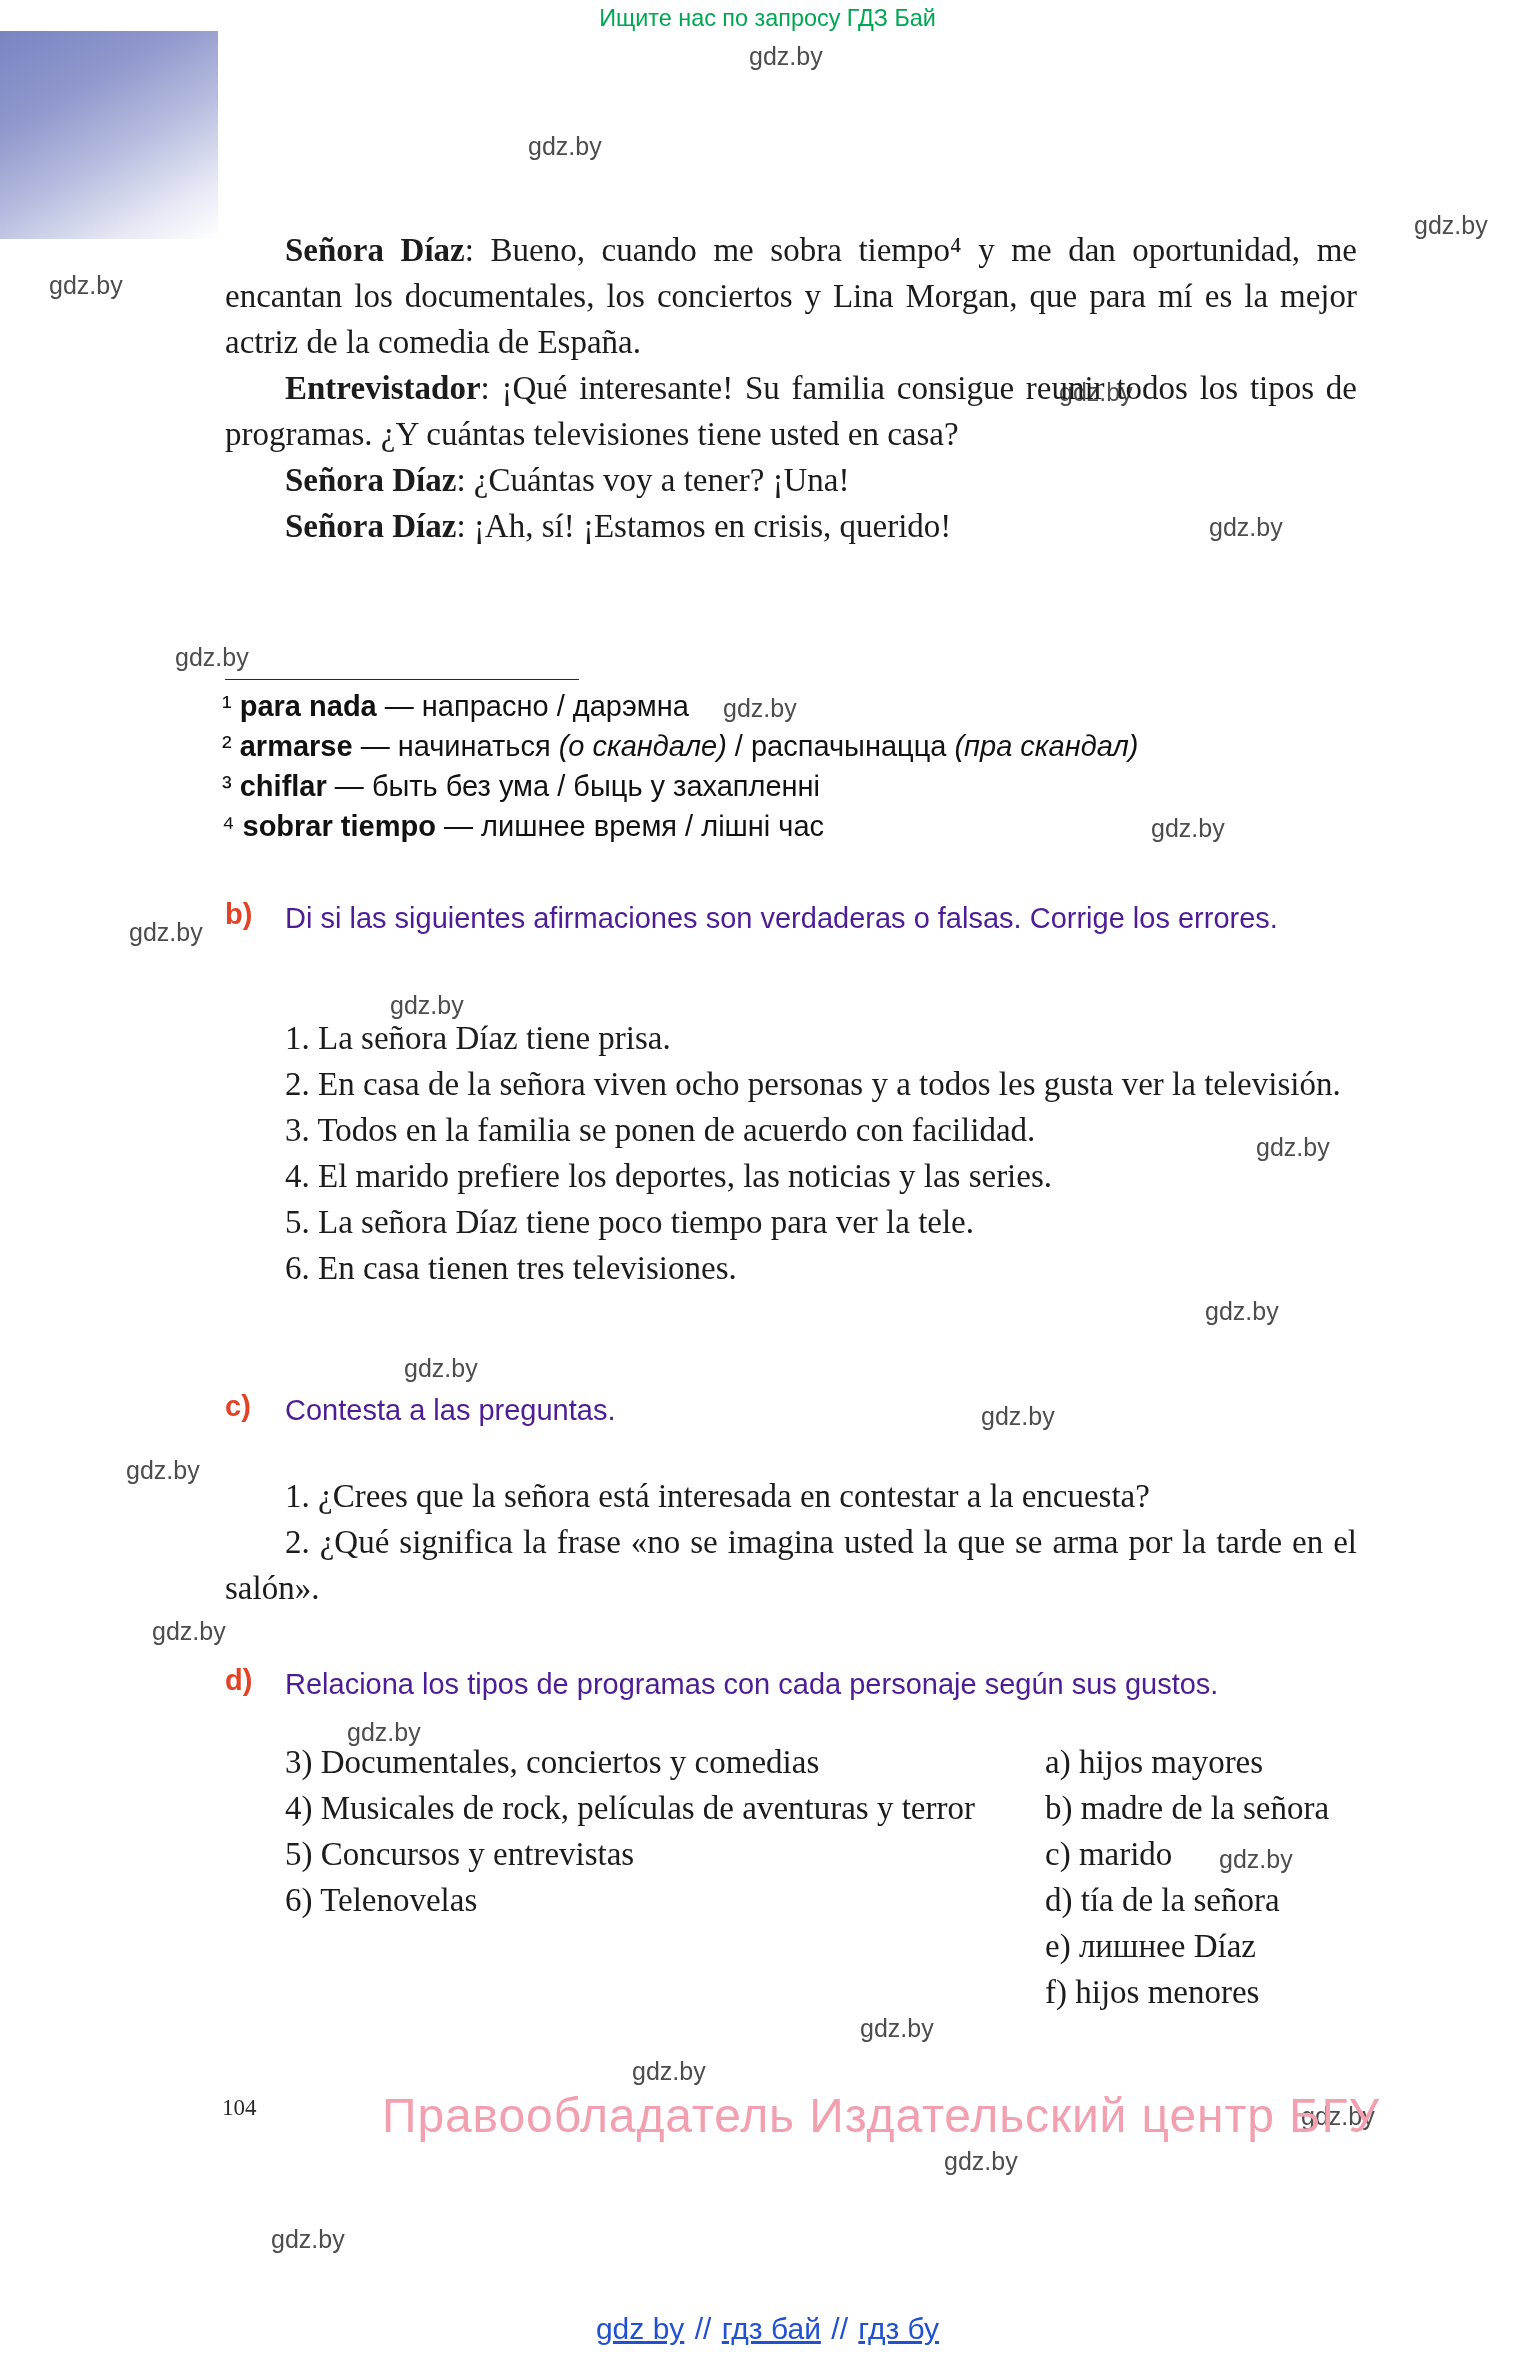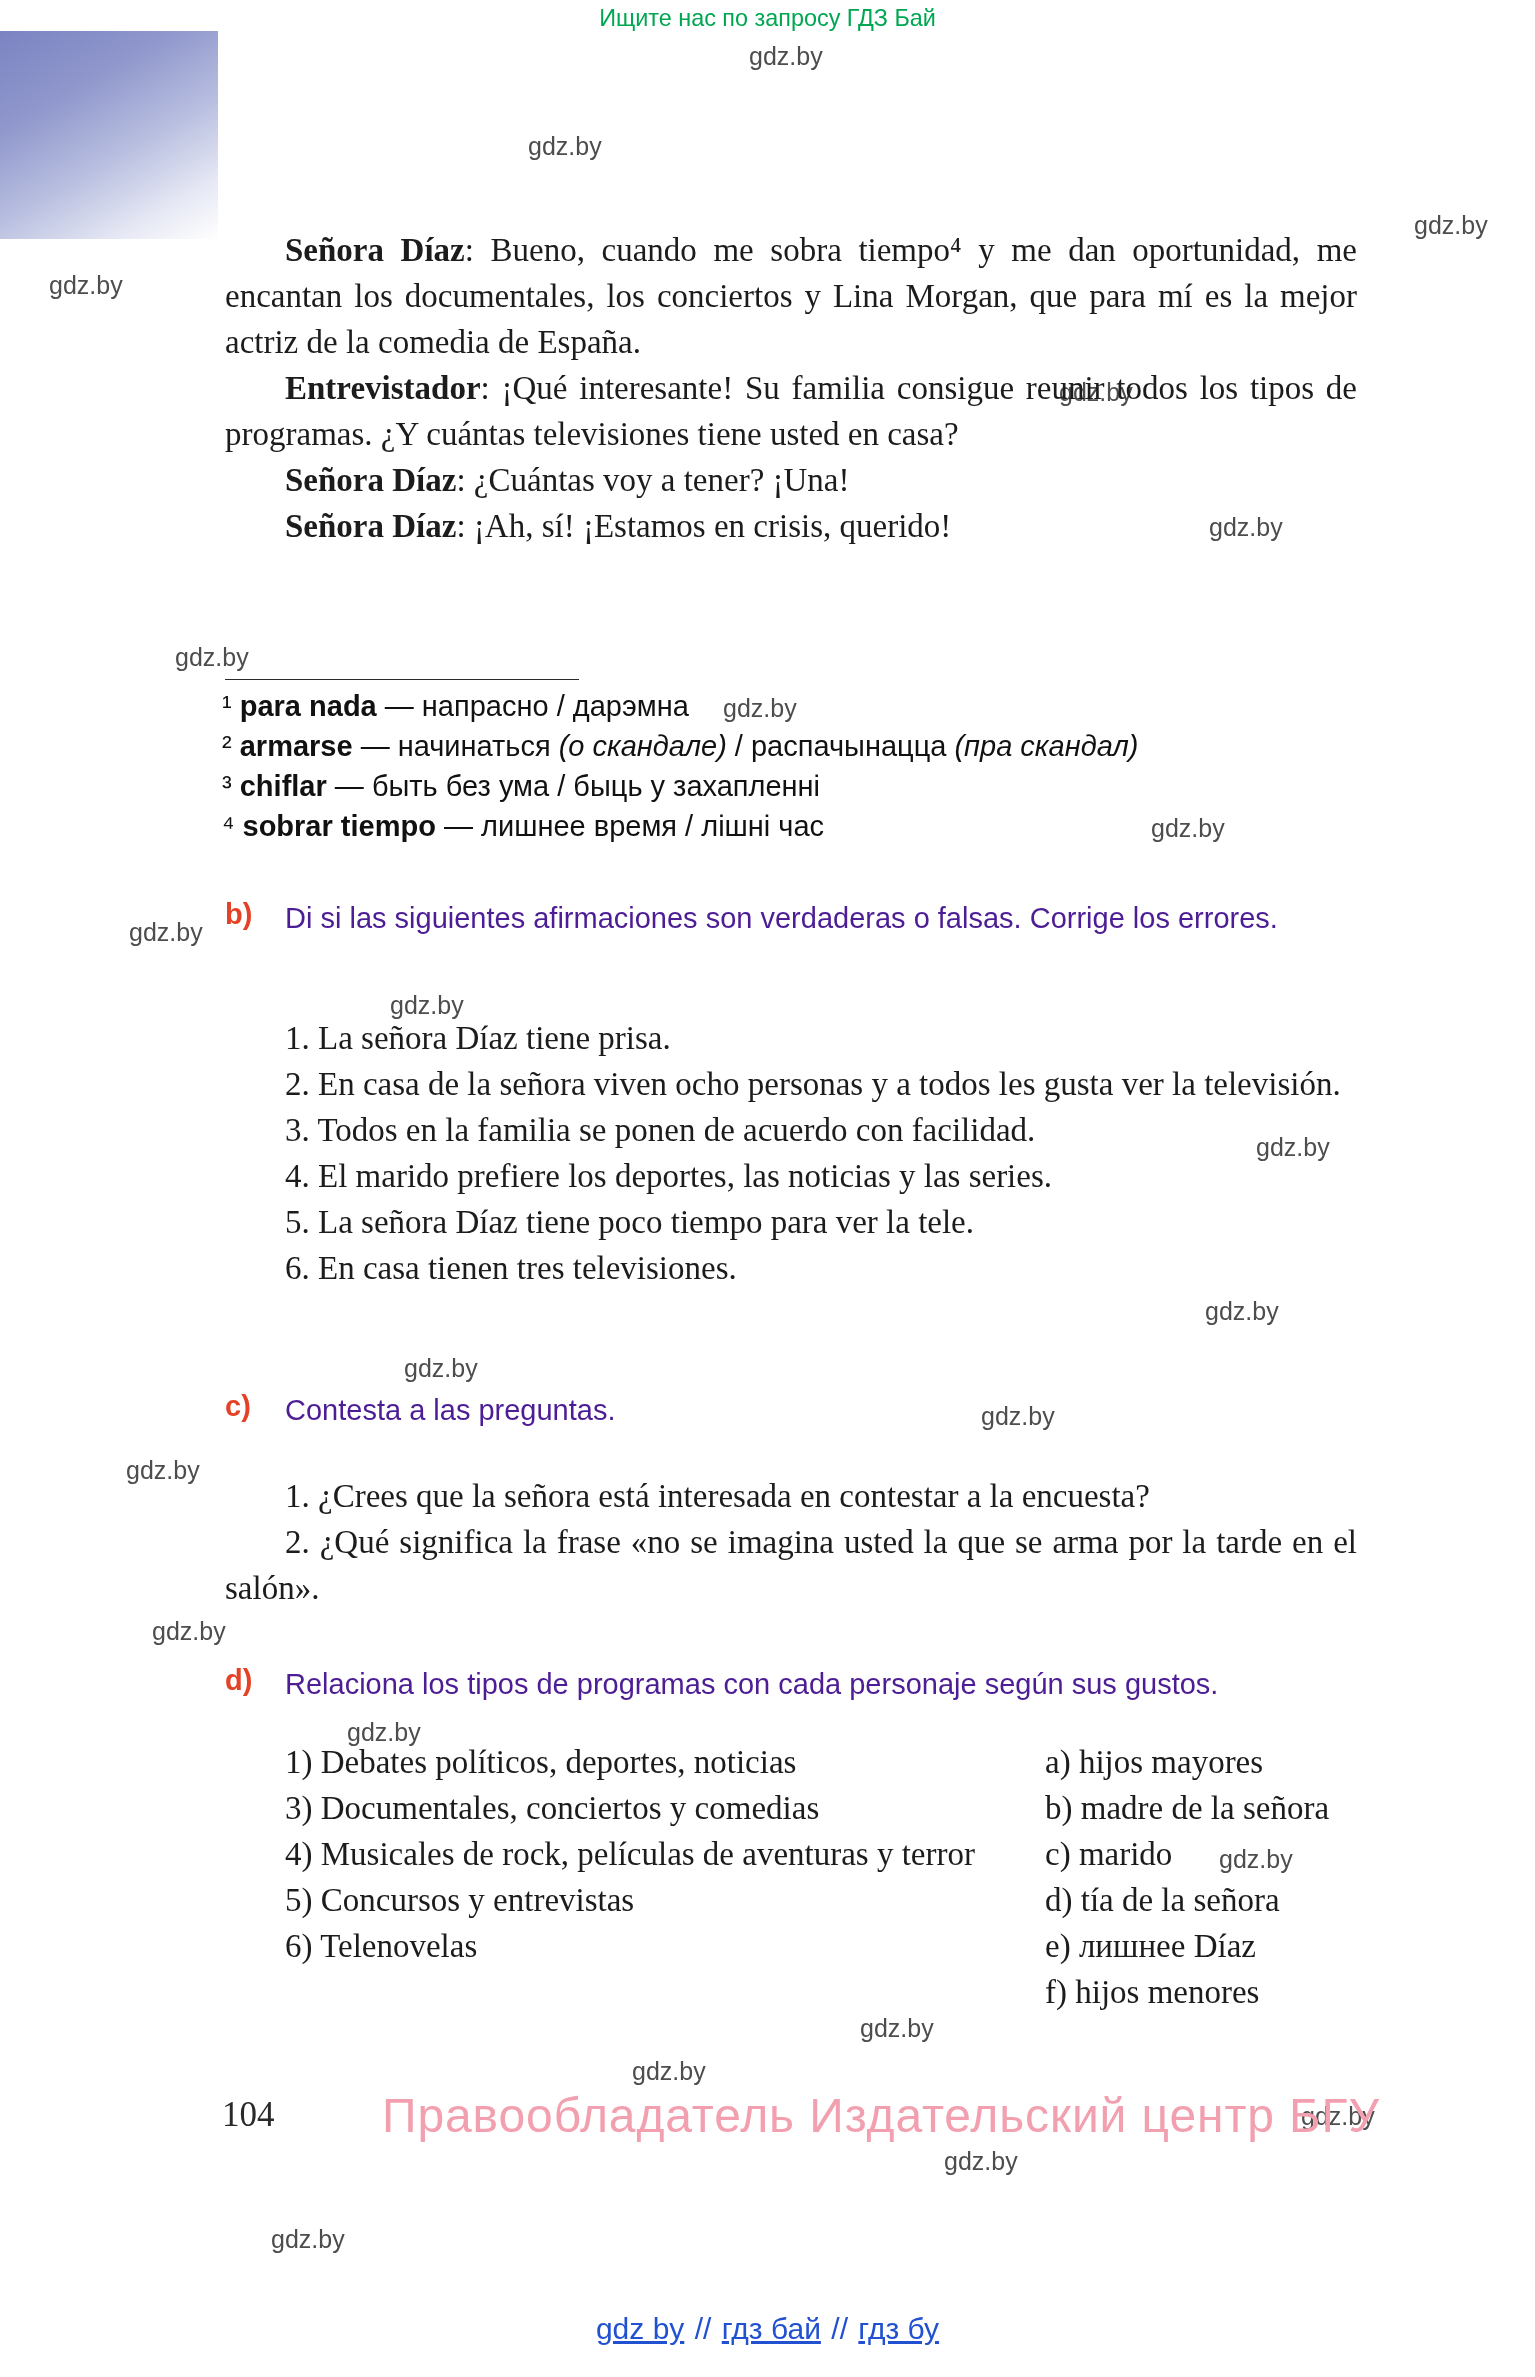--- a/index.html
+++ b/index.html
@@ -45,21 +45,21 @@
   .justify { text-align:justify; }
   .serif-list {
     position:absolute; left:225px; width:1132px;
     font-size:33px; line-height:46px; text-align:justify;
   }
   .serif-list p { margin:0; text-indent:60px; }
   .d-col { position:absolute; font-size:33px; line-height:46px; }
   .d-col p { margin:0; }
   .d-left { left:285px; top:1739px; width:693px; }
   .d-right { left:1045px; top:1739px; width:451px; }
-  .page-number { position:absolute; left:222px; top:2095px; font-size:35px; color:#2a2a2a; }
+  .page-number { position:absolute; left:222px; top:2095px; font-size:23px; color:#2a2a2a; }
   .publisher {
     position:absolute; left:382px; top:2088px;
     font-family:"Liberation Sans", sans-serif; font-size:48px; color:#f2a0b0;
     letter-spacing:0.9px;
   }
   .footer-links {
     position:absolute; top:2312px; left:0; width:100%; text-align:center;
     font-family:"Liberation Sans", sans-serif; font-size:30px; color:#2151d0;
   }
   .footer-links a { color:#2151d0; text-decoration:underline; cursor:pointer; }
@@ -128,21 +128,20 @@
   <span class="ex-label" style="top:1390px">c)</span>
   <div class="ex-instruction" style="top:1390px">Contesta a las preguntas.</div>
   <div class="serif-list" style="top:1473px">
     <p>1. ¿Crees que la señora está interesada en contestar a la encuesta?</p>
     <p>2. ¿Qué significa la frase «no se imagina usted la que se arma por la tarde en el salón».</p>
   </div>
 
   <span class="ex-label" style="top:1664px">d)</span>
   <div class="ex-instruction" style="top:1664px">Relaciona los tipos de programas con cada personaje según sus gustos.</div>
   <div class="d-col d-left">
-    <p>1) Debates políticos, deportes, noticias</p>
     <p>3) Documentales, conciertos y comedias</p>
     <p>4) Musicales de rock, películas de aventuras y terror</p>
     <p>5) Concursos y entrevistas</p>
     <p>6) Telenovelas</p>
   </div>
   <div class="d-col d-right">
     <p>a) hijos mayores</p>
     <p>b) madre de la señora</p>
     <p>c) marido</p>
     <p>d) tía de la señora</p>

